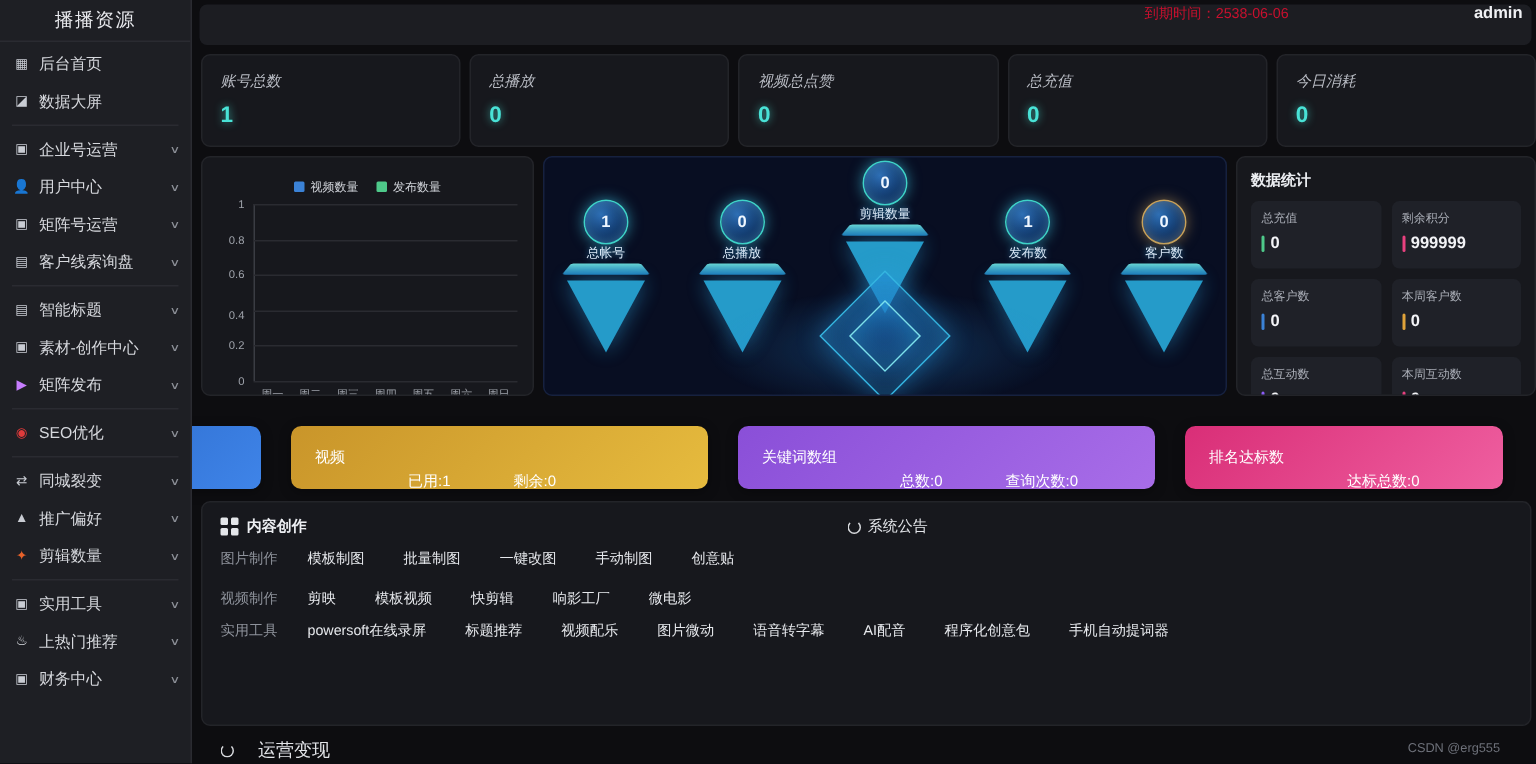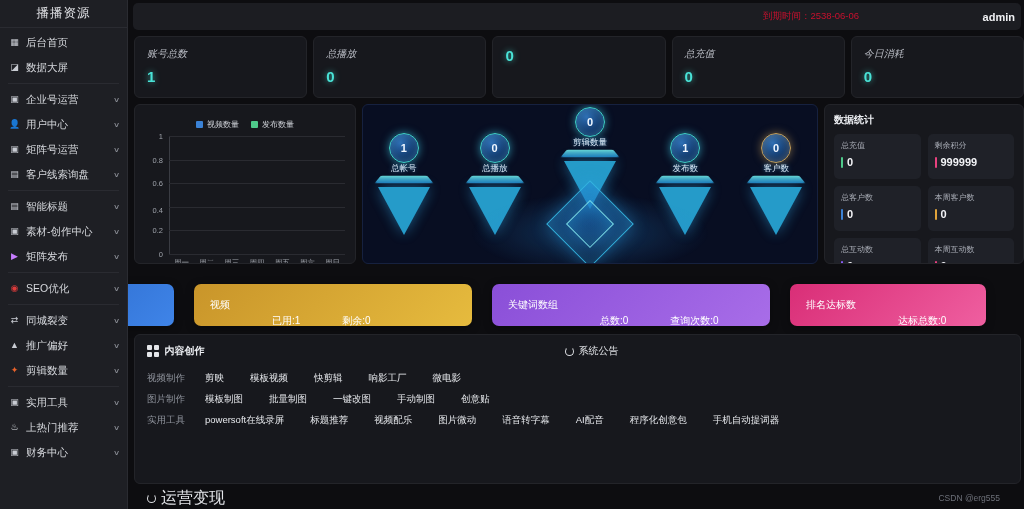--- a/index.html
+++ b/index.html
@@ -39,21 +39,21 @@
   }
   .nav-item .lbl { flex: 1 1 auto; overflow: hidden; }
   .nav-item .chev { font-size: 7px; color: #8d9098; transform: scaleX(1.4); }
 
   
   .main { flex: 1 1 auto; height: 509px; background: #0d0d10; position: relative; overflow: hidden; }
 
   .topbar {
     height: 27px; margin: 3px 3px 0 5px;
     background: #1c1d22; border-radius: 5px;
-    display: flex; align-items: center; justify-content: flex-end;
+    display: flex; justify-content: flex-end;
     padding-right: 6px; position: relative;
   }
   .expire { color: #c8102e; font-size: 9.5px; margin-right: auto; margin-left: 630px; white-space: nowrap; }
   .admin { color: #f0f1f4; font-size: 11px; font-weight: bold; }
 
   
   .stats { display: flex; gap: 6px; padding: 6px 0 0 6px; }
   .stat-card {
     flex: 1 1 0; height: 62px; background: #17181d;
     border: 1px solid #232429; border-radius: 6px;
@@ -143,21 +143,21 @@
   .cc-title { display: flex; align-items: center; gap: 6px; color: #eceef2; font-size: 10px; font-weight: bold; }
   .grid-ico { display: grid; grid-template-columns: 5px 5px; grid-template-rows: 5px 5px; gap: 1.5px; }
   .grid-ico i { background: #e4e6ea; border-radius: 1px; display: block; }
   .ring-ico { width: 9px; height: 9px; border: 1.5px solid #d8dade; border-radius: 50%; border-top-color: transparent; display: inline-block; }
   .cc-notice { display: flex; align-items: center; gap: 5px; color: #e3e5e9; font-size: 10px; margin-left: 360px; }
   .tool-row { display: flex; align-items: center; margin-top: 14px; }
   .tool-cat { color: #8e929b; font-size: 9.5px; width: 58px; flex: 0 0 58px; }
   .tool-links { display: flex; flex-wrap: wrap; }
   .tool-link { color: #e6e8ec; font-size: 9.5px; margin-right: 26px; cursor: pointer; white-space: nowrap; }
   .tool-row.second { margin-top: 8px; }
-  .foot { display: flex; align-items: center; gap: 5px; color: #e3e5e9; font-size: 16px;
+  .foot { display: flex; align-items: center; gap: 16px; color: #e3e5e9; font-size: 12px;
           position: absolute; left: 12px; bottom: -26px; }
   .watermark { position: absolute; right: 24px; bottom: 6px; color: #6d7079; font-size: 8.5px; }
 </style>
 </head>
 <body>
 
 <div class="app">
 
   <aside class="sidebar">
     <div class="brand">播播资源</div>
@@ -258,20 +258,21 @@
     <div class="stats" id="stats">
         <div class="stat-card">
           <div class="stat-label">账号总数</div>
           <div class="stat-value">1</div>
         </div>
         <div class="stat-card">
           <div class="stat-label">总播放</div>
           <div class="stat-value">0</div>
         </div>
         <div class="stat-card">
+          <div class="stat-label">视频总点赞</div>
           <div class="stat-value">0</div>
         </div>
         <div class="stat-card">
           <div class="stat-label">总充值</div>
           <div class="stat-value">0</div>
         </div>
         <div class="stat-card">
           <div class="stat-label">今日消耗</div>
           <div class="stat-value">0</div>
         </div>
@@ -408,21 +409,21 @@
         <div class="gcard" style="width: 278px; background: linear-gradient(135deg, rgb(201, 149, 42), rgb(230, 187, 62));">
           <span>视频</span>
           <span>已用:1</span>
           <span>剩余:0</span>
         </div>
         <div class="gcard" style="width: 278px; background: linear-gradient(135deg, rgb(138, 79, 216), rgb(168, 109, 232));">
           <span>关键词数组</span>
           <span>总数:0</span>
           <span>查询次数:0</span>
         </div>
-        <div class="gcard" style="width: 196px; background: linear-gradient(135deg, rgb(217, 46, 119), rgb(239, 95, 160));">
+        <div class="gcard" style="width: 212px; background: linear-gradient(135deg, rgb(217, 46, 119), rgb(239, 95, 160));">
           <span>排名达标数</span>
           <span>达标总数:0</span>
         </div>
       </div>
 
     <section class="cc-panel">
       <div class="cc-head">
         <div class="cc-title">
           <span class="grid-ico">
               <i></i>
@@ -431,38 +432,38 @@
               <i></i>
             </span>
           <span>内容创作</span>
         </div>
         <div class="cc-notice">
           <span class="ring-ico"></span>
           <span>系统公告</span>
         </div>
       </div>
       <div id="toolrows">
+          <div class="tool-row second">
+            <div class="tool-cat">图片制作</div>
+            <div class="tool-links">
+              <span class="tool-link">模板制图</span>
+              <span class="tool-link">批量制图</span>
+              <span class="tool-link">一键改图</span>
+              <span class="tool-link">手动制图</span>
+              <span class="tool-link">创意贴</span>
+            </div>
+          </div>
           <div class="tool-row">
             <div class="tool-cat">视频制作</div>
             <div class="tool-links">
               <span class="tool-link">剪映</span>
               <span class="tool-link">模板视频</span>
               <span class="tool-link">快剪辑</span>
               <span class="tool-link">响影工厂</span>
               <span class="tool-link">微电影</span>
-            </div>
-          </div>
-          <div class="tool-row second">
-            <div class="tool-cat">图片制作</div>
-            <div class="tool-links">
-              <span class="tool-link">模板制图</span>
-              <span class="tool-link">批量制图</span>
-              <span class="tool-link">一键改图</span>
-              <span class="tool-link">手动制图</span>
-              <span class="tool-link">创意贴</span>
             </div>
           </div>
           <div class="tool-row second">
             <div class="tool-cat">实用工具</div>
             <div class="tool-links">
               <span class="tool-link">powersoft在线录屏</span>
               <span class="tool-link">标题推荐</span>
               <span class="tool-link">视频配乐</span>
               <span class="tool-link">图片微动</span>
               <span class="tool-link">语音转字幕</span>

